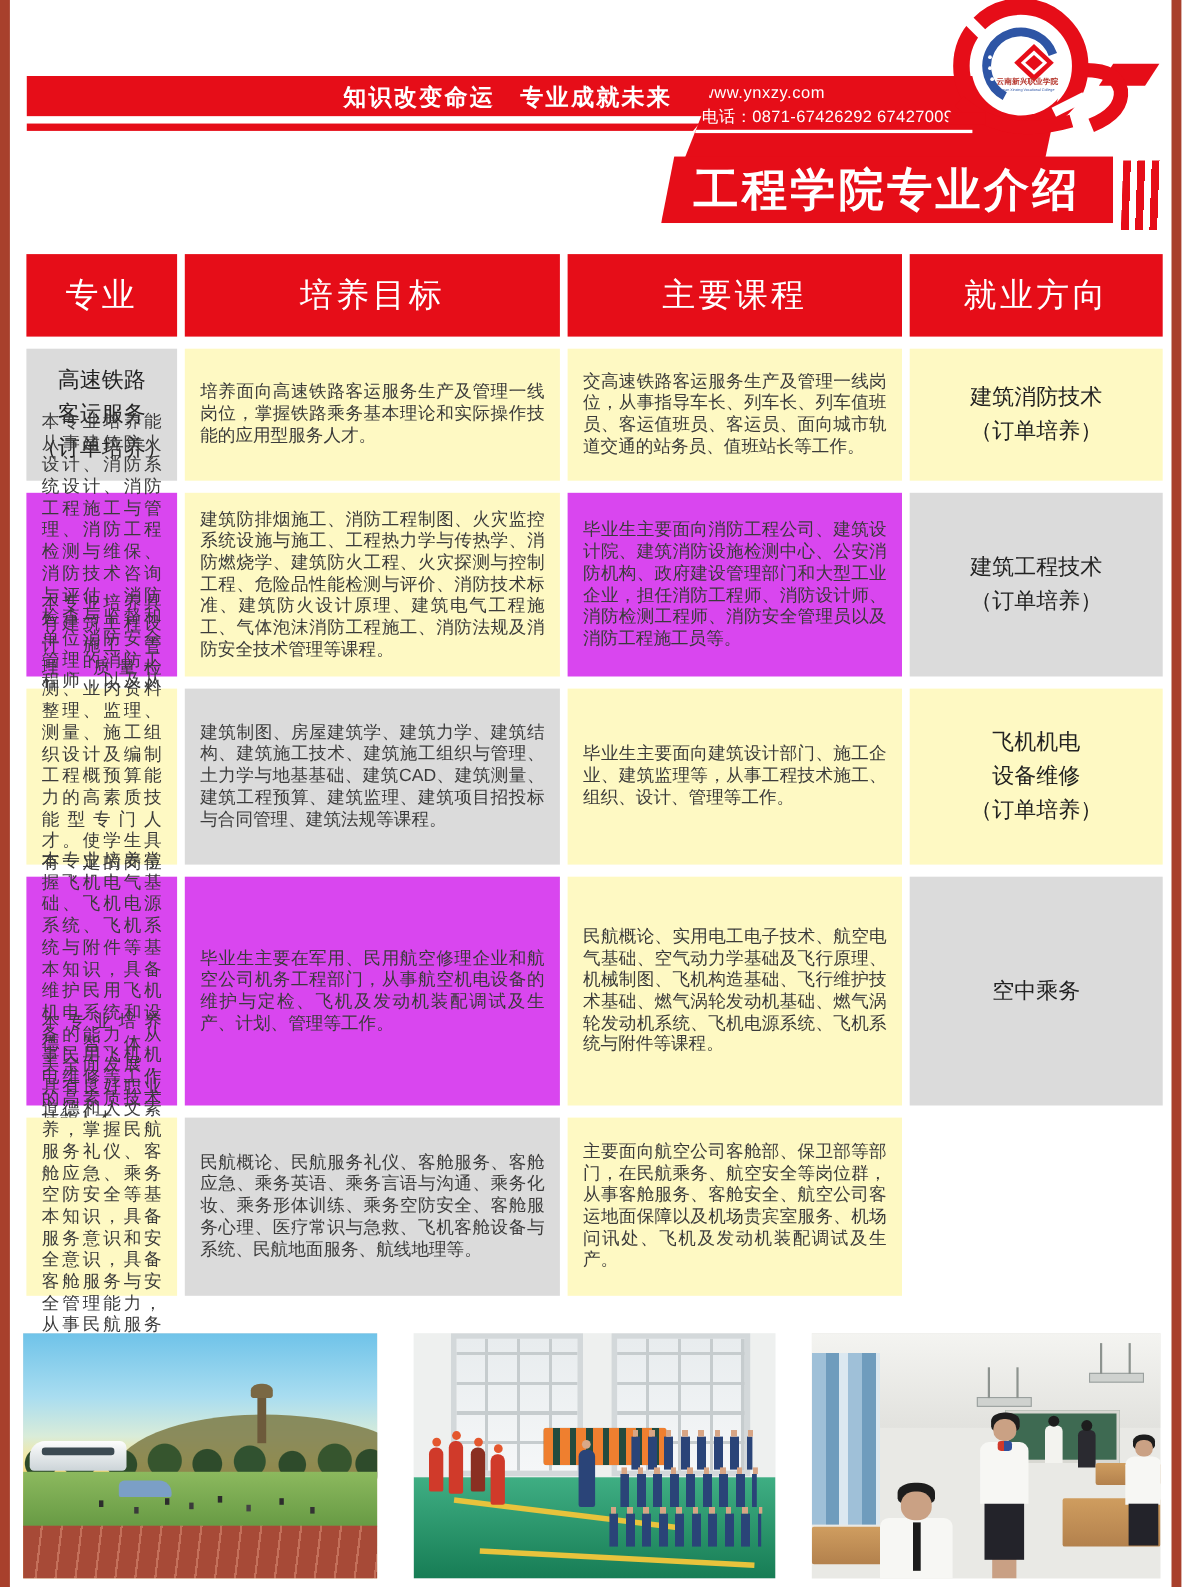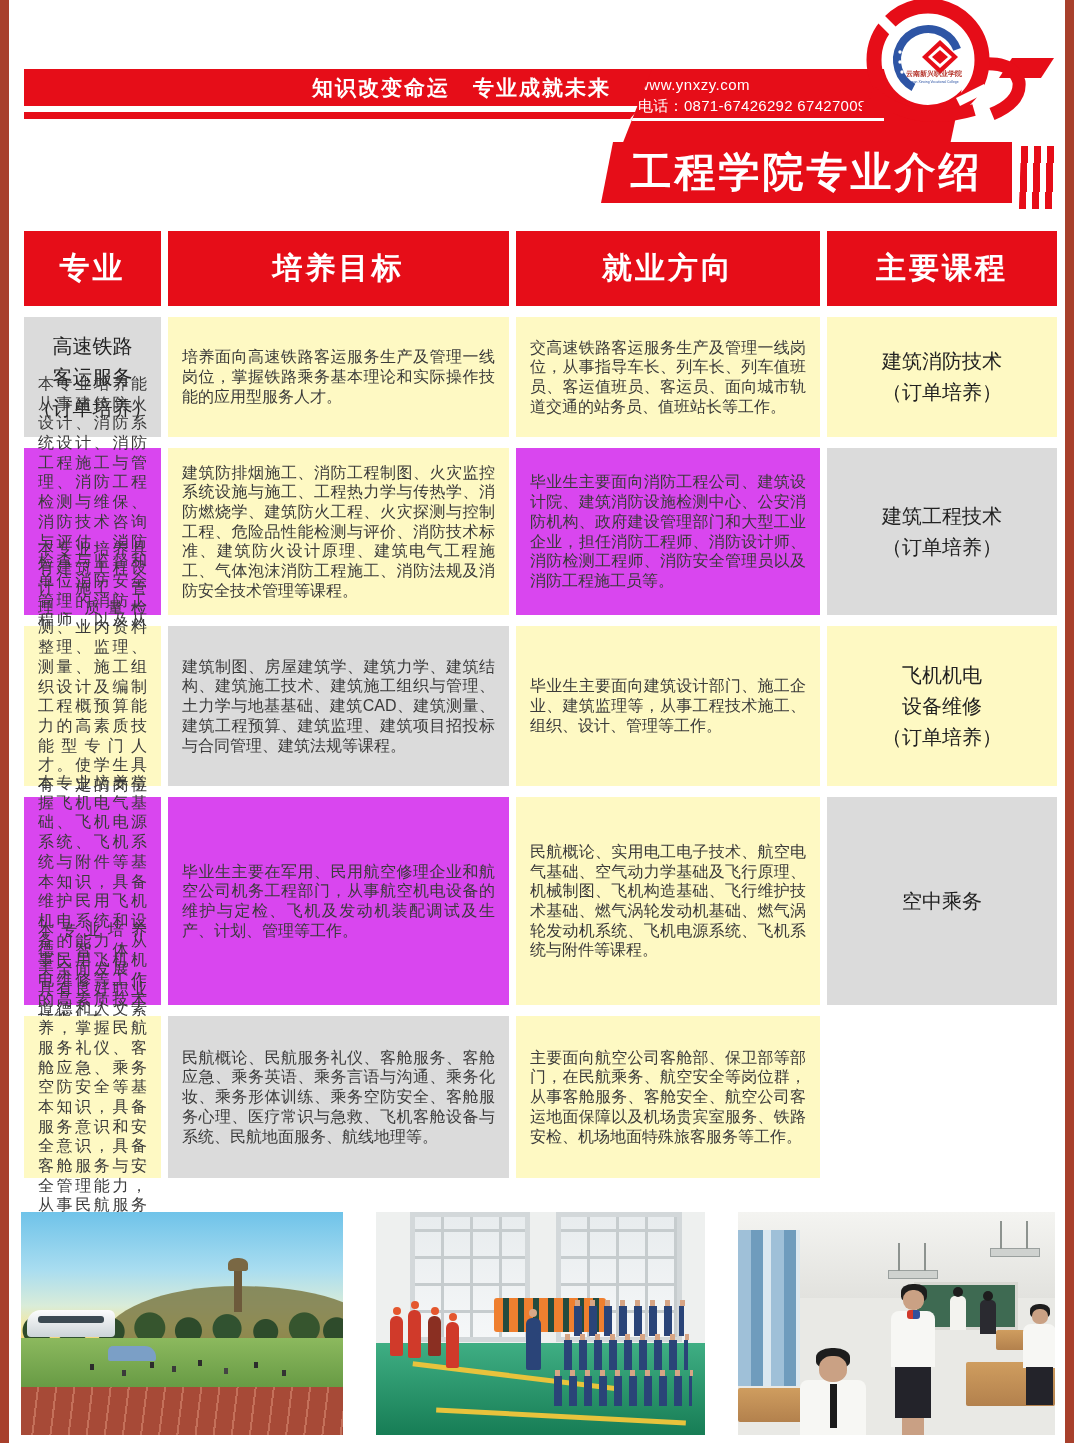--- a/index.html
+++ b/index.html
@@ -33,21 +33,21 @@
   .title-banner .title-text{color:#fff;font-size:41px;font-weight:bold;letter-spacing:3px;white-space:nowrap;}
   .title-stripes{position:absolute;left:1020px;top:146px;width:37px;height:63px;
     background:repeating-linear-gradient(90deg,#e60d18 0 7px,rgba(0,0,0,0) 7px 13px);transform:skewX(-2deg);}
 
   
   .table{position:absolute;left:24px;top:231px;width:1033px;display:grid;
     grid-template-columns:137px 341px 304px 230px;
     grid-template-rows:75px 120px 167px 160px 208px 162px;
     column-gap:7px;row-gap:11px;}
   .hcell{background:#e60d18;color:#fff;display:flex;align-items:center;justify-content:center;
-    font-size:30px;font-weight:bold;letter-spacing:3px;}
+    font-size:30px;font-weight:normal;letter-spacing:3px;}
   .cell{display:flex;align-items:center;padding:6px 14px;box-sizing:border-box;
     font-size:16px;line-height:1.23;color:#3b3b3b;}
   .cell p{margin:0;text-align:justify;}
   .cell-major{justify-content:center;text-align:center;font-size:20px;line-height:1.55;color:#222;
     white-space:pre-line;padding:6px 4px;}
   .bg-gray{background:#dbdbdb;}
   .bg-pink{background:#d946ef;}
   .bg-white{background:#fef9c3;}
 
   
@@ -188,22 +188,22 @@
   </svg>
 
   <div class="title-banner">
     <span class="title-text">工程学院专业介绍</span>
   </div>
   <div class="title-stripes"></div>
 
   <div class="table">
     <div class="hcell">专业</div>
     <div class="hcell">培养目标</div>
+    <div class="hcell">主要课程</div>
     <div class="hcell">就业方向</div>
-    <div class="hcell">主要课程</div>
 
     <div class="cell cell-major bg-gray">高速铁路
 客运服务
 （订单培养）</div>
     <div class="cell bg-white">
         <p>培养面向高速铁路客运服务生产及管理一线岗位，掌握铁路乘务基本理论和实际操作技能的应用型服务人才。</p>
       </div>
     <div class="cell bg-white">
         <p>交高速铁路客运服务生产及管理一线岗位，从事指导车长、列车长、列车值班员、客运值班员、客运员、面向城市轨道交通的站务员、值班站长等工作。</p>
       </div>
@@ -246,21 +246,21 @@
       </div>
 
     <div class="cell cell-major bg-gray">空中乘务</div>
     <div class="cell bg-white">
         <p>本专业培养德、智、体、美全面发展，具有良好职业道德和人文素养，掌握民航服务礼仪、客舱应急、乘务空防安全等基本知识，具备服务意识和安全意识，具备客舱服务与安全管理能力，从事民航服务与安全管理工作的高素质技术技能人才。</p>
       </div>
     <div class="cell bg-gray">
         <p>民航概论、民航服务礼仪、客舱服务、客舱应急、乘务英语、乘务言语与沟通、乘务化妆、乘务形体训练、乘务空防安全、客舱服务心理、医疗常识与急救、飞机客舱设备与系统、民航地面服务、航线地理等。</p>
       </div>
     <div class="cell bg-white">
-        <p>主要面向航空公司客舱部、保卫部等部门，在民航乘务、航空安全等岗位群，从事客舱服务、客舱安全、航空公司客运地面保障以及机场贵宾室服务、铁路安检、机场地面特殊旅客服务等工作。</p>
+        <p>主要面向航空公司客舱部、保卫部等部门，在民航乘务、航空安全等岗位群，从事客舱服务、客舱安全、航空公司客运地面保障以及机场贵宾室服务、机场问讯处、飞机及发动机装配调试及生产。</p>
       </div>
   </div>
 
   <div class="photos">
 
     <div class="photo p1">
       <div class="sky"></div>
       <div class="hill"></div>
       <div class="trees"></div>
       <div class="tower"></div>

